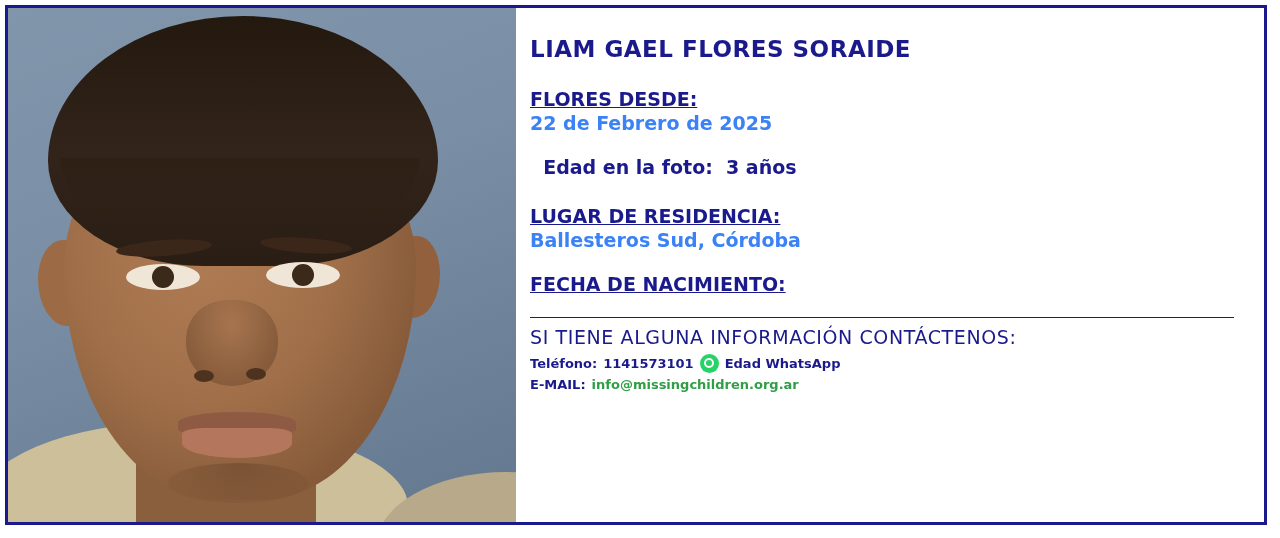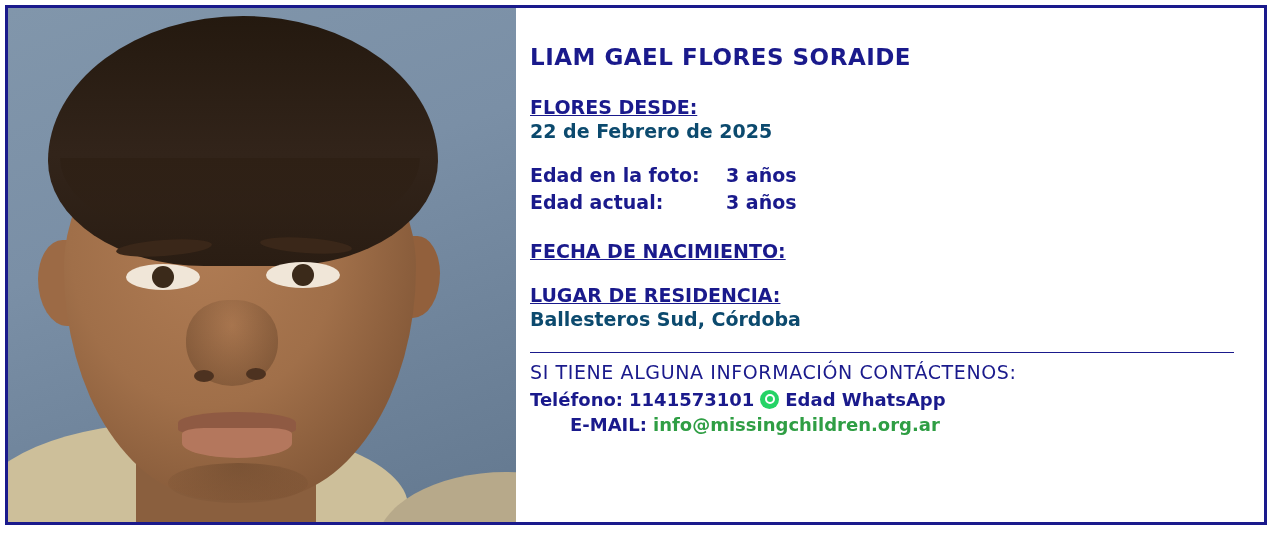--- a/index.html
+++ b/index.html
@@ -211,68 +211,68 @@
     flex: 1 1 auto;
     padding: 28px 30px 0 14px;
     box-sizing: border-box;
     color: #1a1a8c;
     position: relative;
   }
   .name {
     font-size: 23px;
     font-weight: bold;
     letter-spacing: 0.5px;
-    margin: 8px 0 26px 0;
+    margin: 0 0 26px 0;
     color: #1a1a8c;
   }
   .label {
     font-size: 19px;
     font-weight: bold;
     text-decoration: underline;
     color: #1a1a8c;
     margin: 0;
   }
   .value {
     font-size: 19px;
     font-weight: bold;
-    color: #0c4a6e;
+    color: #3b82f6;
     margin: 2px 0 0 0;
   }
   .block {
     margin-bottom: 22px;
   }
   .age-table {
     border-collapse: collapse;
     margin: 0 0 22px 0;
   }
   .age-table td {
     font-size: 19px;
     font-weight: bold;
     color: #1a1a8c;
     padding: 0 0 4px 0;
     vertical-align: top;
     line-height: 1.2;
   }
-  .age-table td.k { width: 196px; }
+  .age-table td.k { width: 196px; text-align: center; }
   .age-table td.v { padding-left: 0px; text-align: center; }
 
   .rule {
     border: none;
     border-top: 1px solid #1a1a8c;
     margin: 10px 0 8px 0;
     width: 100%;
   }
   .contact-head {
     font-size: 19px;
     font-weight: normal;
     letter-spacing: 0.6px;
     margin: 0 0 6px 0;
   }
   .contact-line {
-    font-size: 18px;
+    font-size: 13px;
     font-weight: bold;
     margin: 0 0 4px 0;
     display: flex;
     align-items: center;
     gap: 6px;
   }
   .wa {
     display: inline-block;
     width: 19px;
     height: 19px;
@@ -290,21 +290,21 @@
     height: 10px;
     border: 2px solid #ffffff;
     border-radius: 50%;
     box-sizing: border-box;
   }
   .email {
     color: #2f9e44;
     font-weight: bold;
     text-decoration: none;
   }
-  .email-row .lbl { color: #1a1a8c; margin-left: 40px; }
+  .email-row .lbl { color: #1a1a8c; }
 </style>
 </head>
 <body>
 
 <div class="poster">
 
   <div class="photo-pane">
     <div class="photo">
       <div class="ph-bg"></div>
       <div class="ph-shoulder"></div>
@@ -340,35 +340,31 @@
       <div class="label">FLORES DESDE:</div>
       <div class="value">22 de Febrero de 2025</div>
     </div>
 
     <table class="age-table">
       <tbody>
           <tr>
         <td class="k">Edad en la foto:</td>
         <td class="v">3 años</td>
       </tr>
-      <tr>
-        <td class="k">Edad actual:</td>
-        <td class="v">3 años</td>
-      </tr>
     </tbody>
       </table>
+
+    <div class="block">
+      <div class="label">LUGAR DE RESIDENCIA:</div>
+      <div class="value">Ballesteros Sud, Córdoba</div>
+    </div>
 
     <div class="block">
       <div class="label">FECHA DE NACIMIENTO:</div>
       <div class="value"></div>
-    </div>
-
-    <div class="block">
-      <div class="label">LUGAR DE RESIDENCIA:</div>
-      <div class="value">Ballesteros Sud, Córdoba</div>
     </div>
 
     <hr class="rule">
 
     <div class="contact-head">SI TIENE ALGUNA INFORMACIÓN CONTÁCTENOS:</div>
 
     <div class="contact-line">
       <span>Teléfono:</span>
       <span>1141573101</span>
       <span class="wa"></span>

